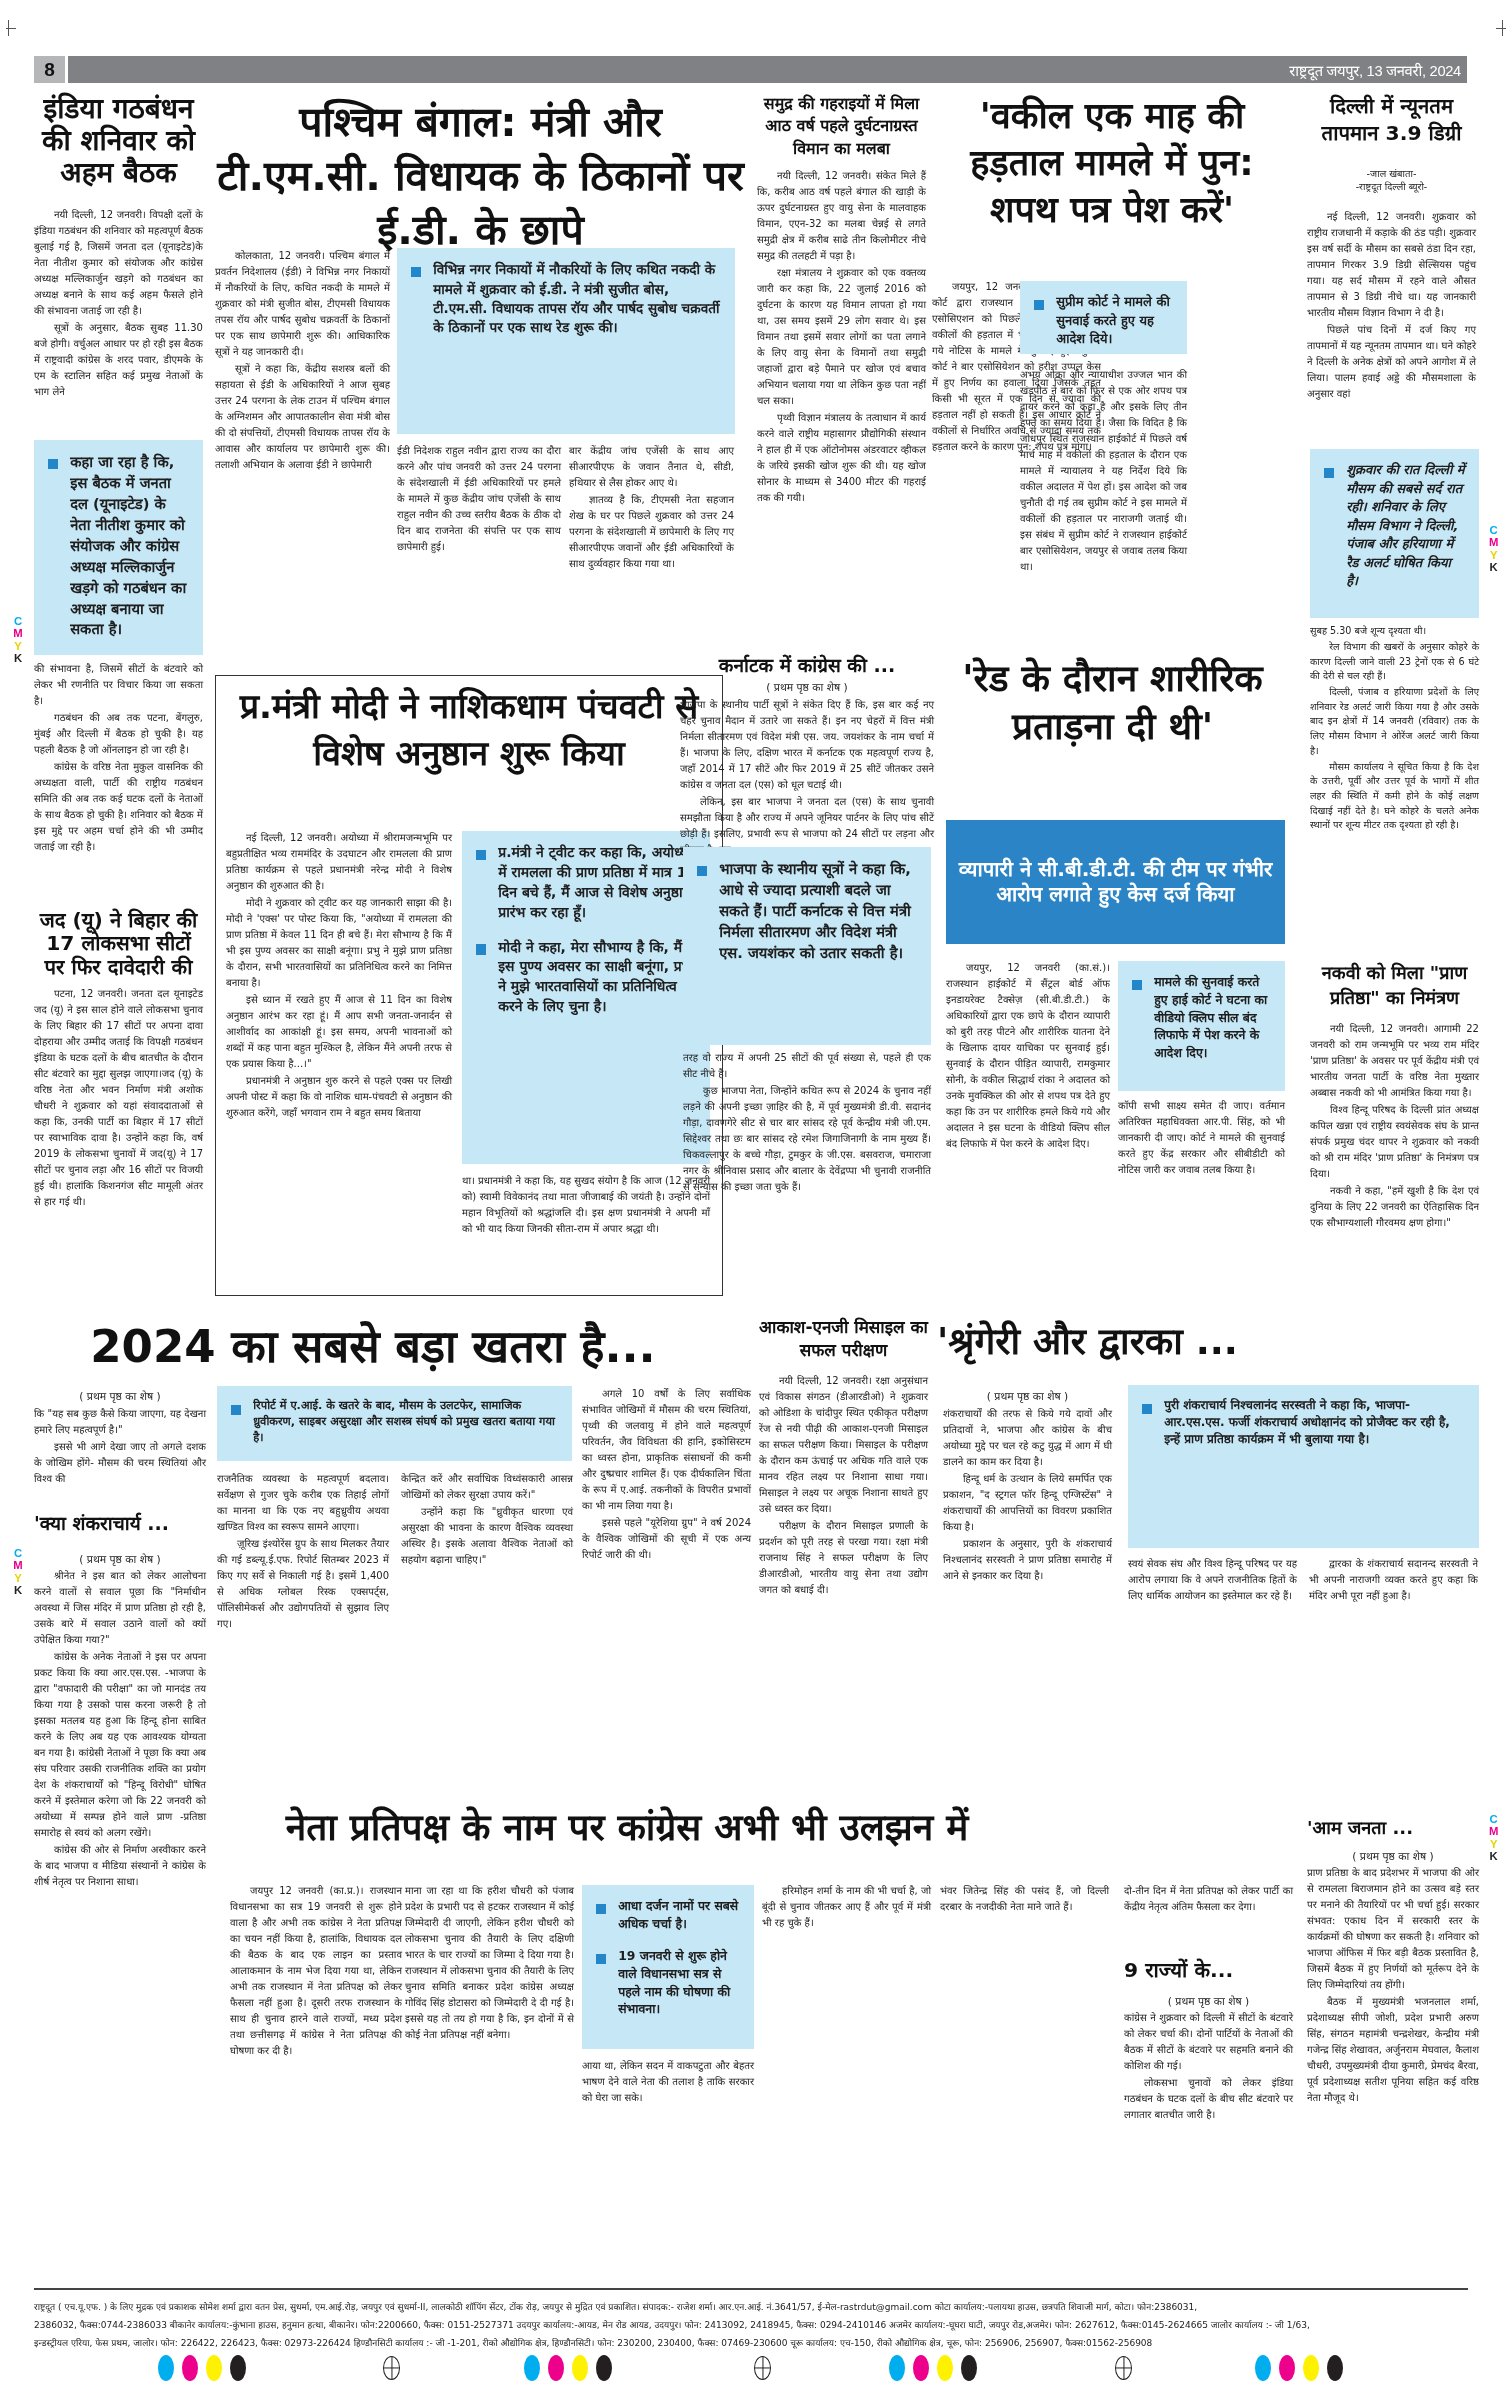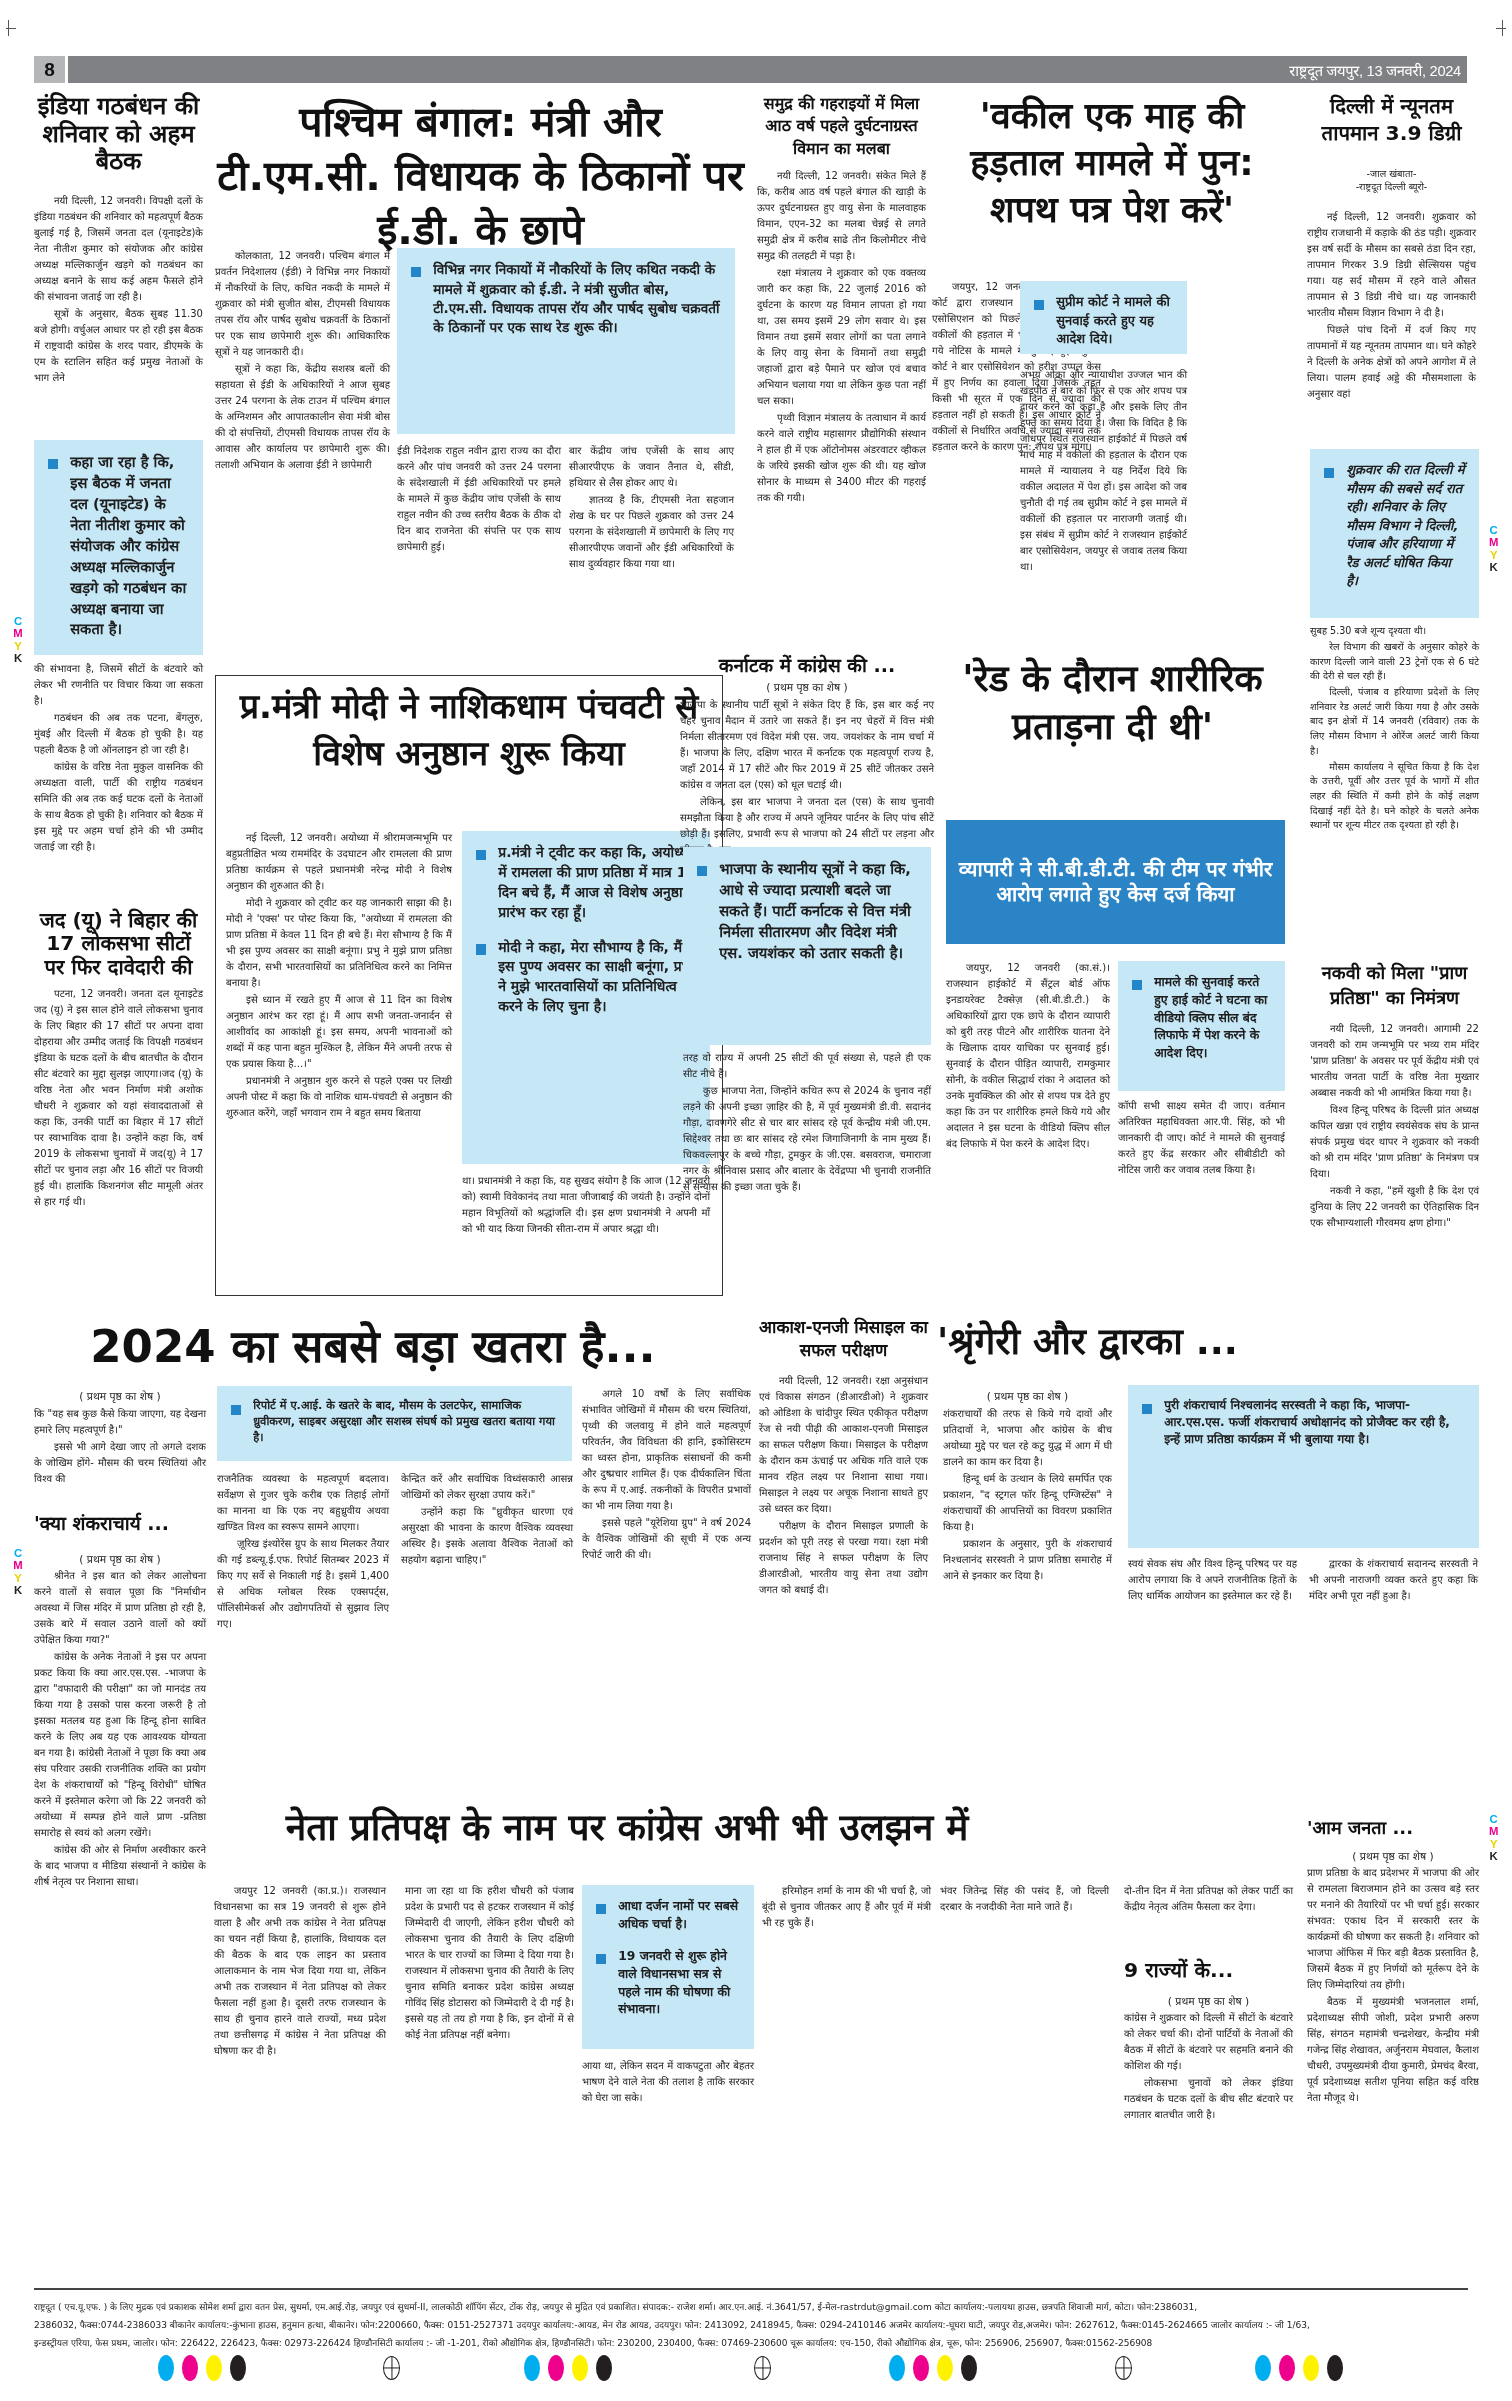--- a/index.html
+++ b/index.html
@@ -81,21 +81,21 @@
   <span style="color:#231f20">K</span>
 </div>
 <div class="cmyk" style="left:1488px;top:1813px;">
   <span style="color:#00aeef">C</span>
   <span style="color:#ec008c">M</span>
   <span style="color:#e6d400">Y</span>
   <span style="color:#231f20">K</span>
 </div>
 
 <div class="abs" style="left:34px;top:93px;width:169px;">
-  <div class="hl" style="font-size:24px;">इंडिया गठबंधन की शनिवार को अहम बैठक</div>
+  <div class="hl" style="font-size:28px;">इंडिया गठबंधन की शनिवार को अहम बैठक</div>
   <div class="body-text" style="margin-top:17px;font-size:10px;line-height:16px;">
     <p>नयी दिल्ली, 12 जनवरी। विपक्षी दलों के इंडिया गठबंधन की शनिवार को महत्वपूर्ण बैठक बुलाई गई है, जिसमें जनता दल (यूनाइटेड)के नेता नीतीश कुमार को संयोजक और कांग्रेस अध्यक्ष मल्लिकार्जुन खड़गे को गठबंधन का अध्यक्ष बनाने के साथ कई अहम फैसले होने की संभावना जताई जा रही है।</p>
     <p>सूत्रों के अनुसार, बैठक सुबह 11.30 बजे होगी। वर्चुअल आधार पर हो रही इस बैठक में राष्ट्रवादी कांग्रेस के शरद पवार, डीएमके के एम के स्टालिन सहित कई प्रमुख नेताओं के भाग लेने</p>
   </div>
 </div>
 <div class="box" style="left:34px;top:440px;width:169px;height:215px;">
   <div class="box-item" style="font-size:14.7px;">
     <span class="sq"></span>
     <span>कहा जा रहा है कि, इस बैठक में जनता दल (यूनाइटेड) के नेता नीतीश कुमार को संयोजक और कांग्रेस अध्यक्ष मल्लिकार्जुन खड़गे को गठबंधन का अध्यक्ष बनाया जा सकता है।</span>
   </div>
@@ -305,21 +305,21 @@
   </div>
 </div>
 <div class="abs body-text" style="left:1128px;top:1556px;width:169px;font-size:10px;line-height:16px;">
   <p style="text-indent:0">स्वयं सेवक संघ और विश्व हिन्दू परिषद पर यह आरोप लगाया कि वे अपने राजनीतिक हितों के लिए धार्मिक आयोजन का इस्तेमाल कर रहे हैं।</p>
 </div>
 <div class="abs body-text" style="left:1309px;top:1556px;width:169px;font-size:10px;line-height:16px;">
   <p>द्वारका के शंकराचार्य सदानन्द सरस्वती ने भी अपनी नाराजगी व्यक्त करते हुए कहा कि मंदिर अभी पूरा नहीं हुआ है।</p>
 </div>
 
 <div class="abs hl" style="left:226px;top:1807px;width:802px;font-size:37px;">नेता प्रतिपक्ष के नाम पर कांग्रेस अभी भी उलझन में</div>
-<div class="abs body-text" style="left:214px;top:1883px;width:172px;font-size:10px;line-height:16px;">
+<div class="abs body-text" style="left:230px;top:1883px;width:172px;font-size:10px;line-height:16px;">
   <p>जयपुर 12 जनवरी (का.प्र.)। राजस्थान विधानसभा का सत्र 19 जनवरी से शुरू होने वाला है और अभी तक कांग्रेस ने नेता प्रतिपक्ष का चयन नहीं किया है, हालांकि, विधायक दल की बैठक के बाद एक लाइन का प्रस्ताव आलाकमान के नाम भेज दिया गया था, लेकिन अभी तक राजस्थान में नेता प्रतिपक्ष को लेकर फैसला नहीं हुआ है। दूसरी तरफ राजस्थान के साथ ही चुनाव हारने वाले राज्यों, मध्य प्रदेश तथा छत्तीसगढ़ में कांग्रेस ने नेता प्रतिपक्ष की घोषणा कर दी है।</p>
 </div>
 <div class="abs body-text" style="left:405px;top:1883px;width:169px;font-size:10px;line-height:16px;">
   <p style="text-indent:0">माना जा रहा था कि हरीश चौधरी को पंजाब प्रदेश के प्रभारी पद से हटकर राजस्थान में कोई जिम्मेदारी दी जाएगी, लेकिन हरीश चौधरी को लोकसभा चुनाव की तैयारी के लिए दक्षिणी भारत के चार राज्यों का जिम्मा दे दिया गया है। राजस्थान में लोकसभा चुनाव की तैयारी के लिए चुनाव समिति बनाकर प्रदेश कांग्रेस अध्यक्ष गोविंद सिंह डोटासरा को जिम्मेदारी दे दी गई है। इससे यह तो तय हो गया है कि, इन दोनों में से कोई नेता प्रतिपक्ष नहीं बनेगा।</p>
 </div>
 <div class="box" style="left:582px;top:1885px;width:172px;height:164px;">
   <div class="box-item" style="font-size:12.4px;">
     <span class="sq"></span>
     <span>आधा दर्जन नामों पर सबसे अधिक चर्चा है।</span>
   </div>

